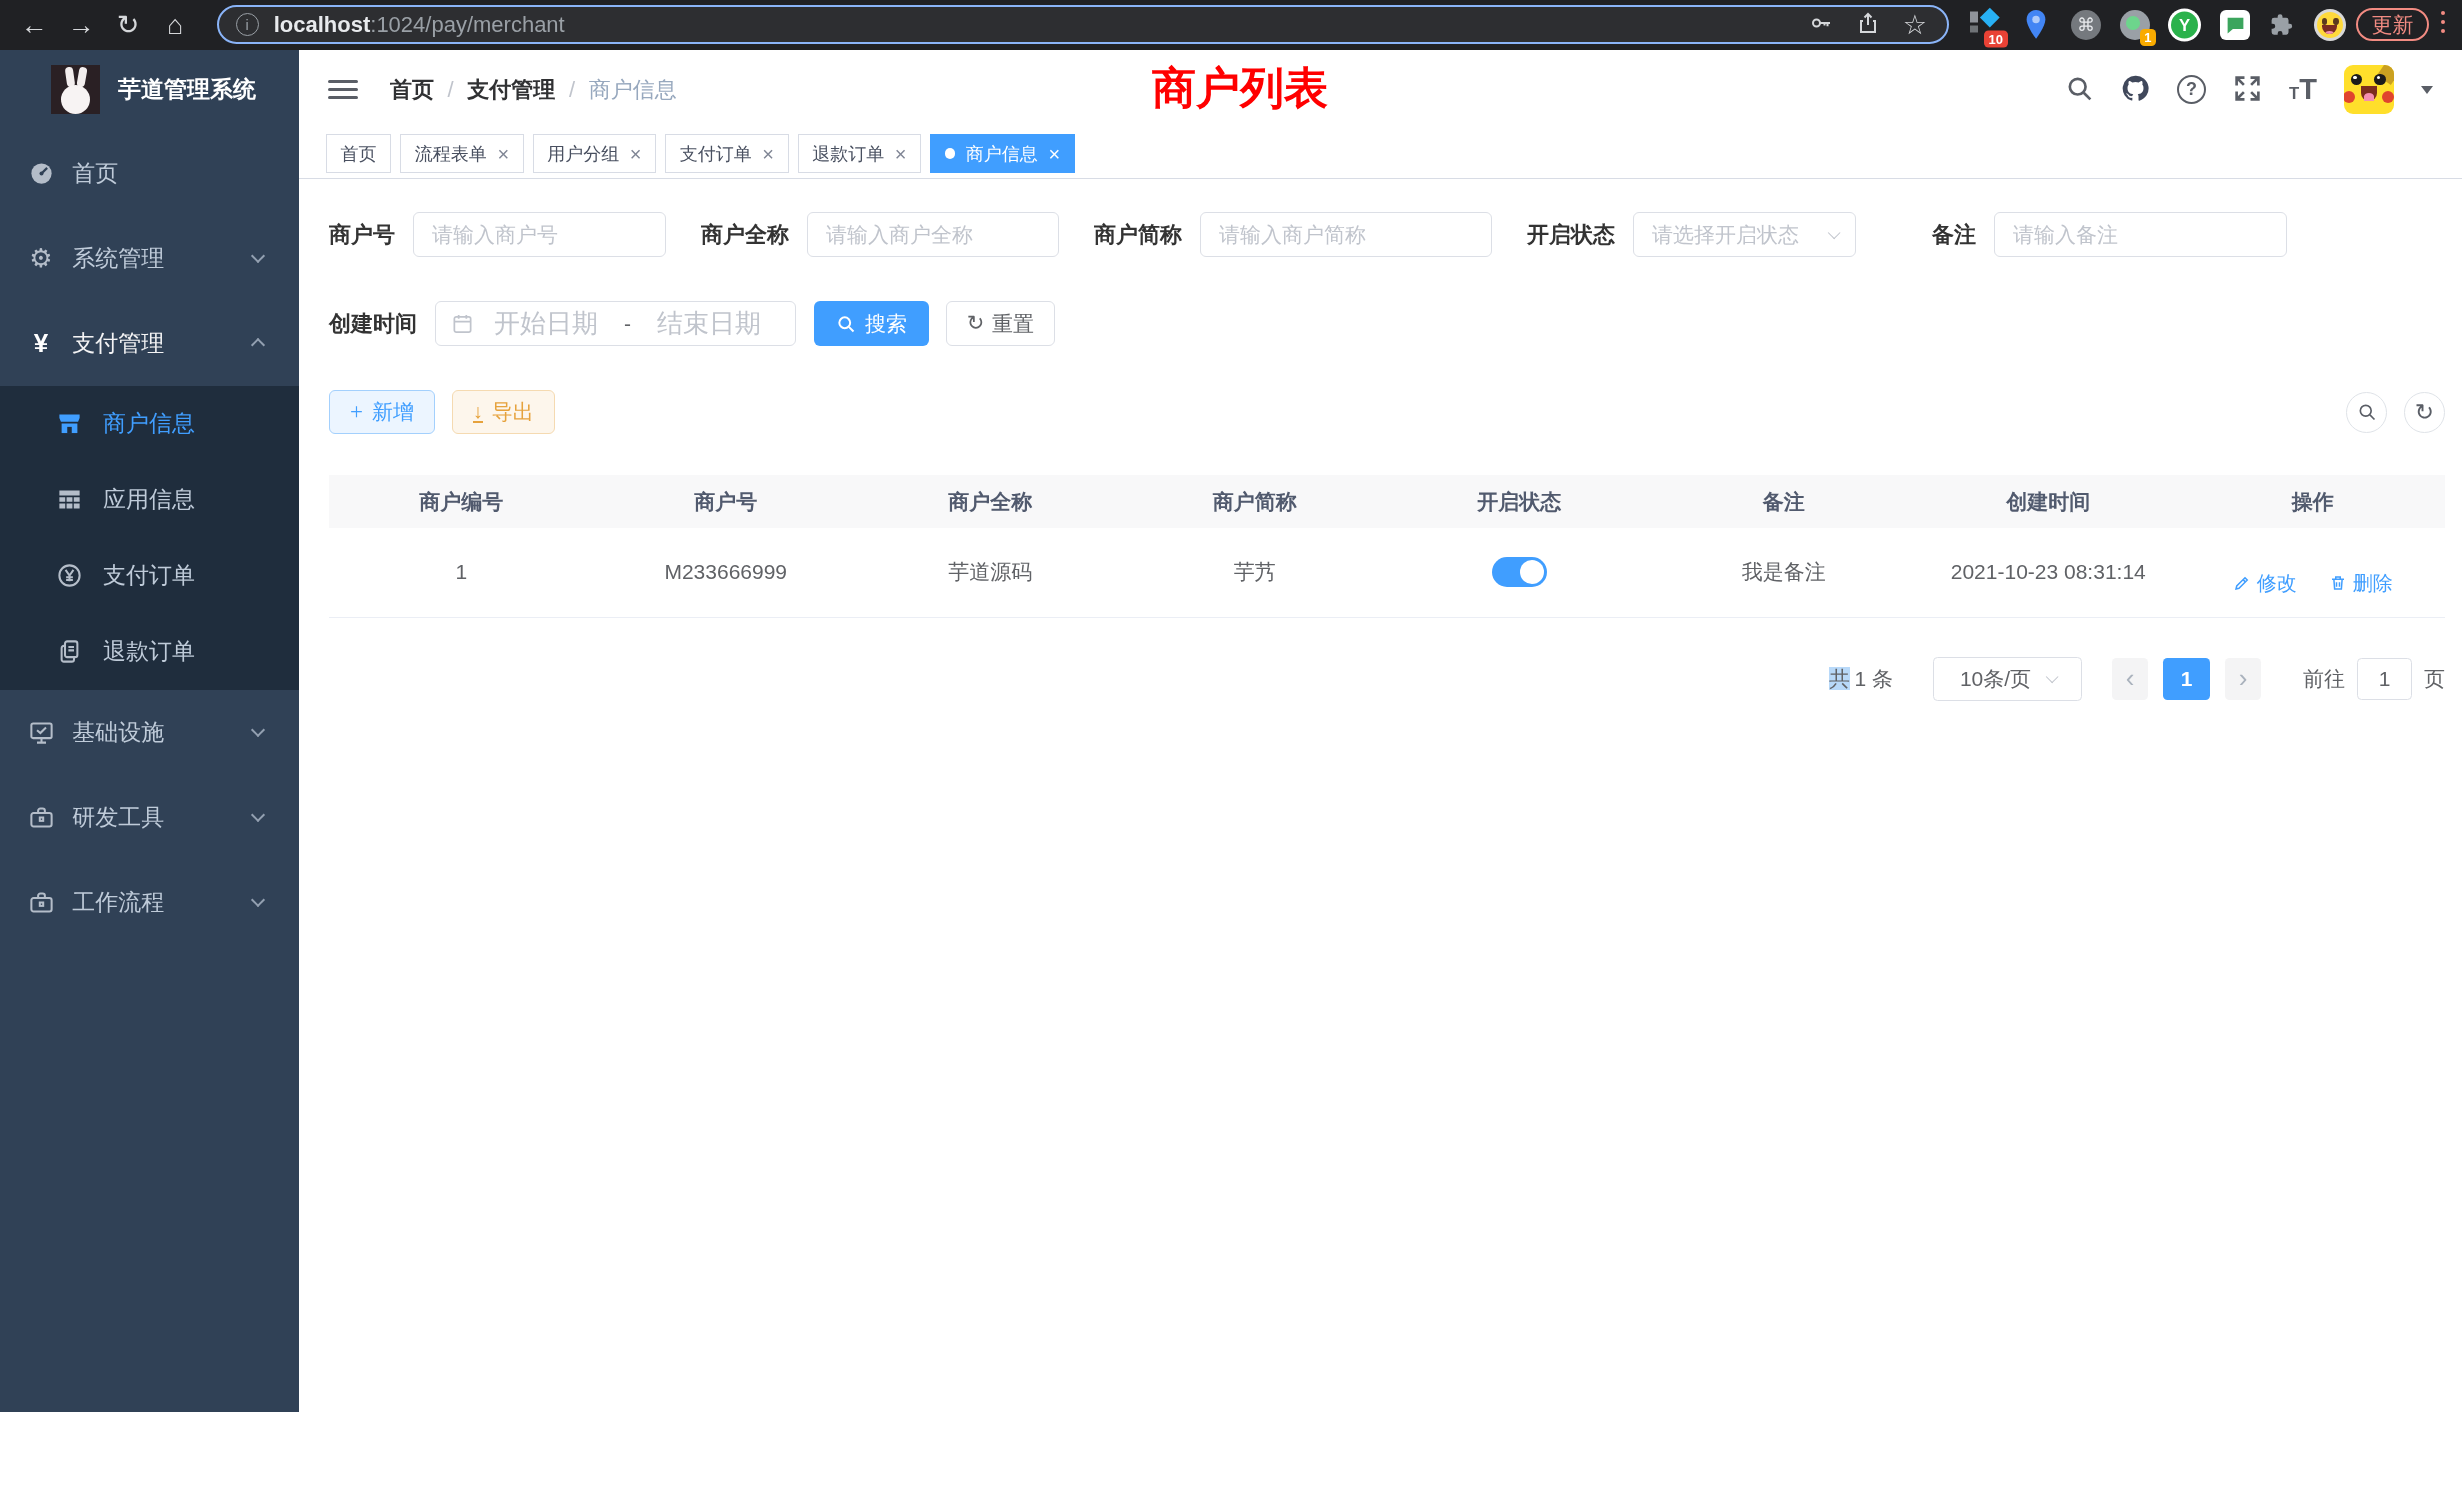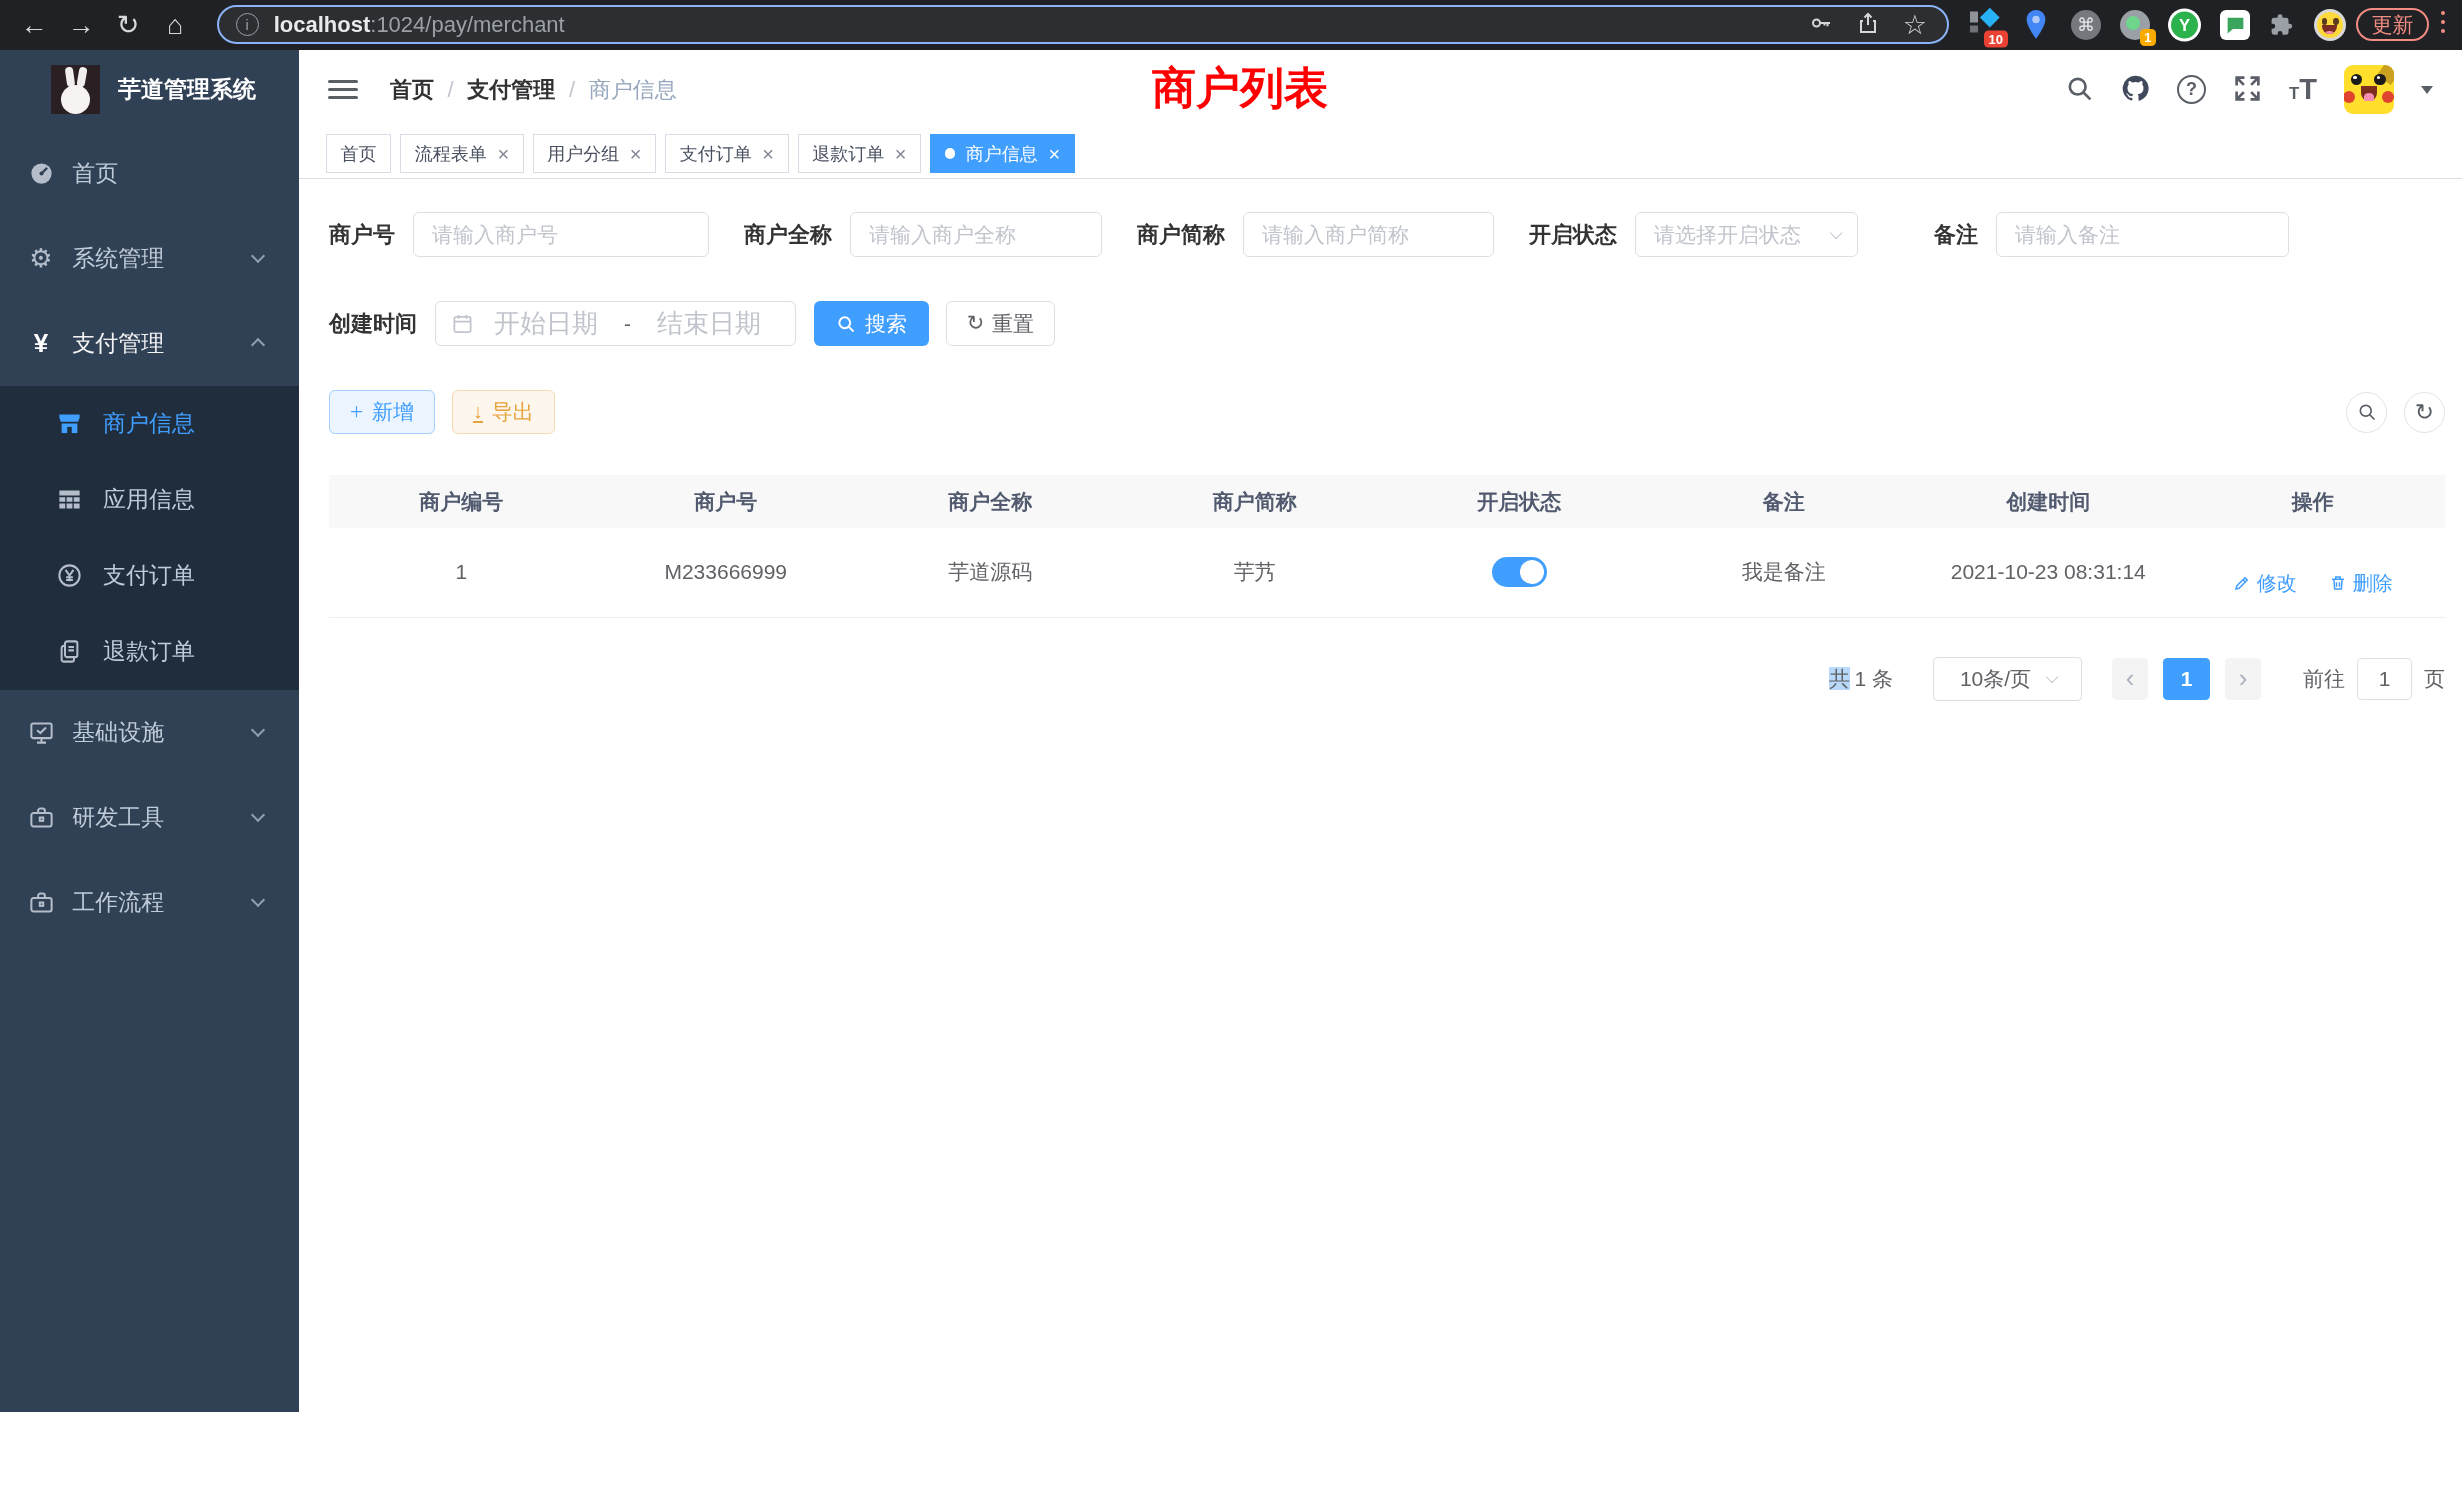--- a/index.html
+++ b/index.html
@@ -105,21 +105,21 @@
   .tab.active .close { color:#fff; }
 
   
   .content { position:absolute; top:129px; left:0; right:0; bottom:0; padding:33px 18px 0 30px; background:#fff; }
   .filter-row { display:flex; align-items:center; margin-bottom:44px; }
   .fg { display:flex; align-items:center; margin-right:35px; }
   .fg-remark { margin-left:41px; }
   .f-label { font-size:22px; color:#333; font-weight:700; margin-right:18px; white-space:nowrap; }
   .f-input { height:45px; border:1.5px solid #dcdfe6; border-radius:6px; font-size:21px; color:#606266; padding:0 18px; outline:none; font-family:inherit; background:#fff; }
   .f-input::placeholder { color:#c0c4cc; }
-  .w-no { width:296px; } .w-full { width:252px; } .w-short { width:251px; } .w-remark { width:293px; }
+  .w-no { width:253px; } .w-full { width:252px; } .w-short { width:292px; } .w-remark { width:293px; }
   .f-select { width:223px; height:45px; border:1.5px solid #dcdfe6; border-radius:6px; display:flex; align-items:center; padding:0 18px; cursor:pointer; background:#fff; }
   .f-select .ph { font-size:21px; color:#c0c4cc; }
   .sel-caret { margin-left:auto; width:9px; height:9px; border-right:1.9px solid #c0c4cc; border-bottom:1.9px solid #c0c4cc; transform:rotate(45deg) translateY(-2.3px); }
   .date-range { width:361px; height:45px; border:1.5px solid #dcdfe6; border-radius:6px; display:flex; align-items:center; padding:0 15px; color:#c0c4cc; background:#fff; cursor:pointer; }
   .date-range svg { width:23px; height:23px; color:#c0c4cc; flex:none; }
   .date-ph { font-size:26px; margin-left:20px; }
   .date-sep { font-size:21px; color:#606266; margin:0 26px; }
   .btn { height:45px; border-radius:6px; font-size:21px; display:inline-flex; align-items:center; justify-content:center; cursor:pointer; border:1.5px solid transparent; font-family:Liberation Serif, serif; }
   .btn svg { width:20px; height:20px; margin-right:9px; }
   .btn-search { background:#409eff; color:#fff; padding:0 21px; margin-left:18px; }

